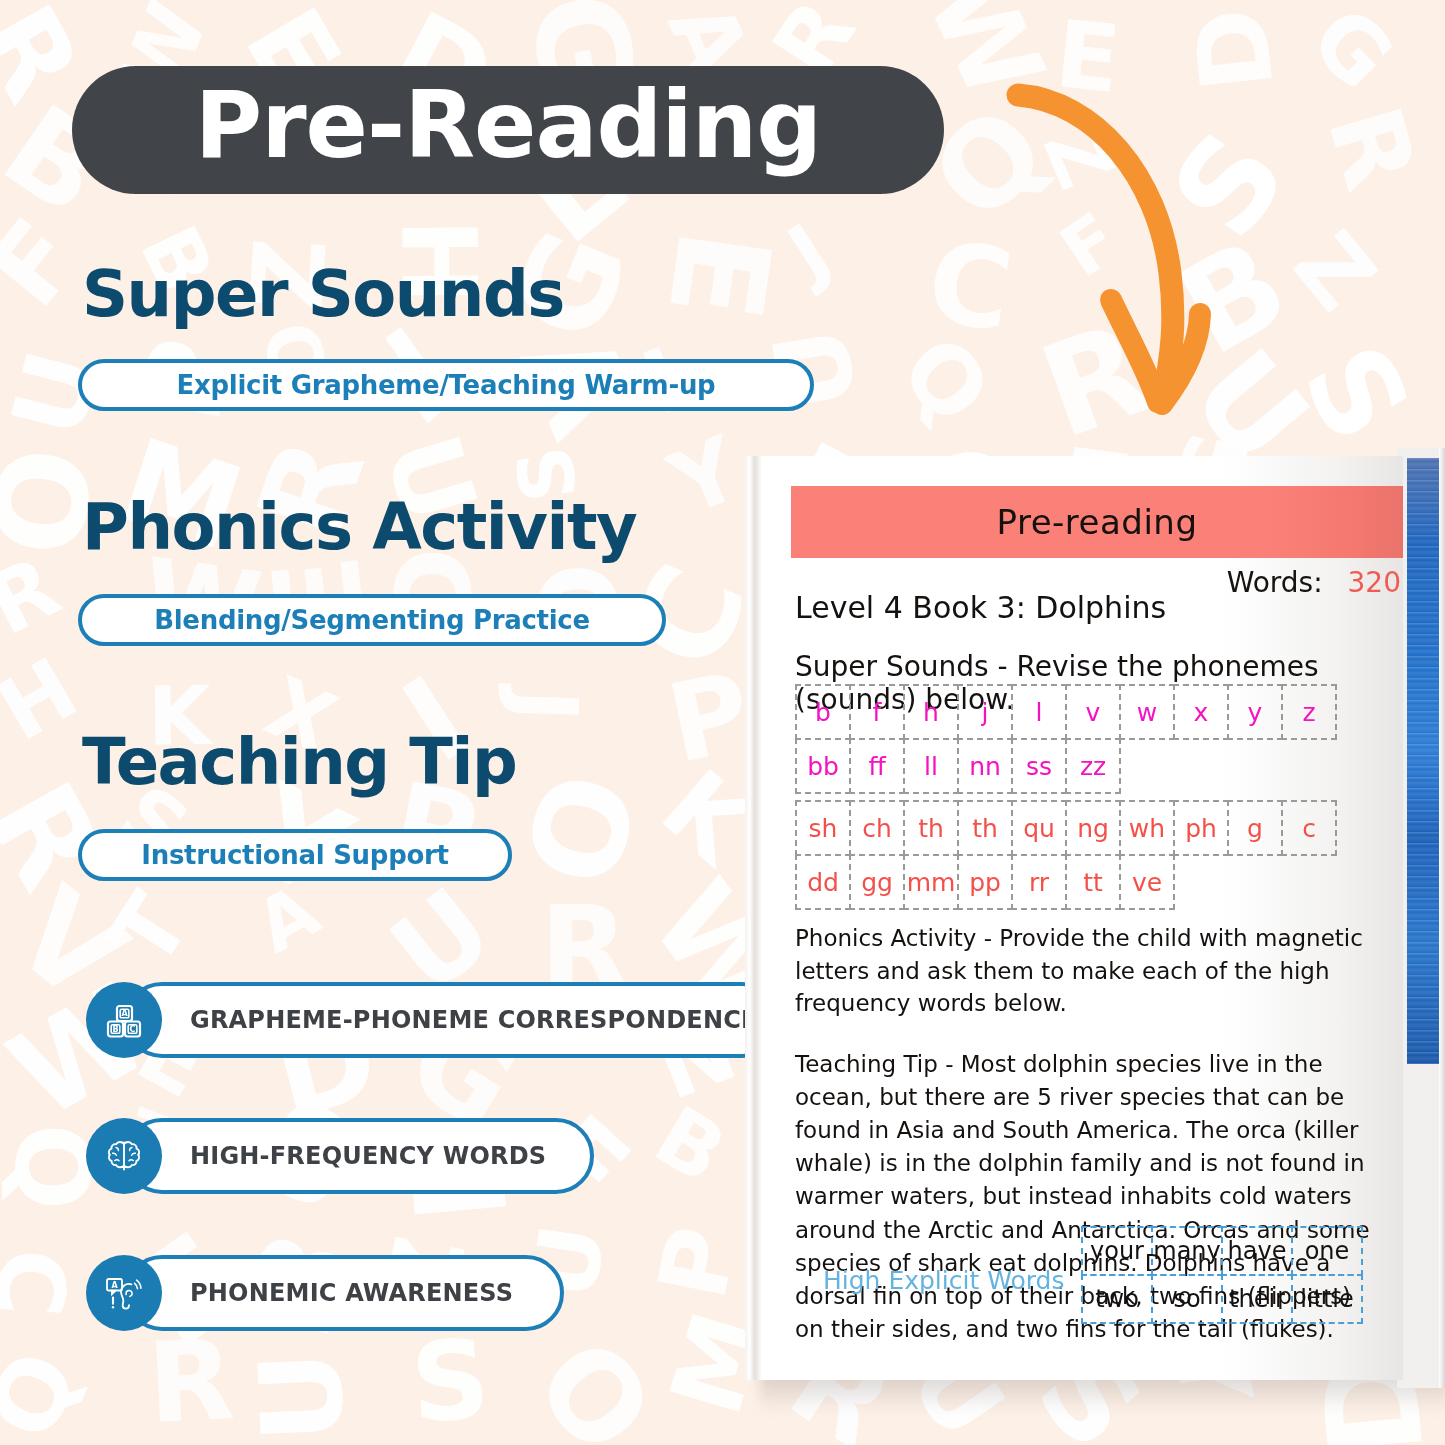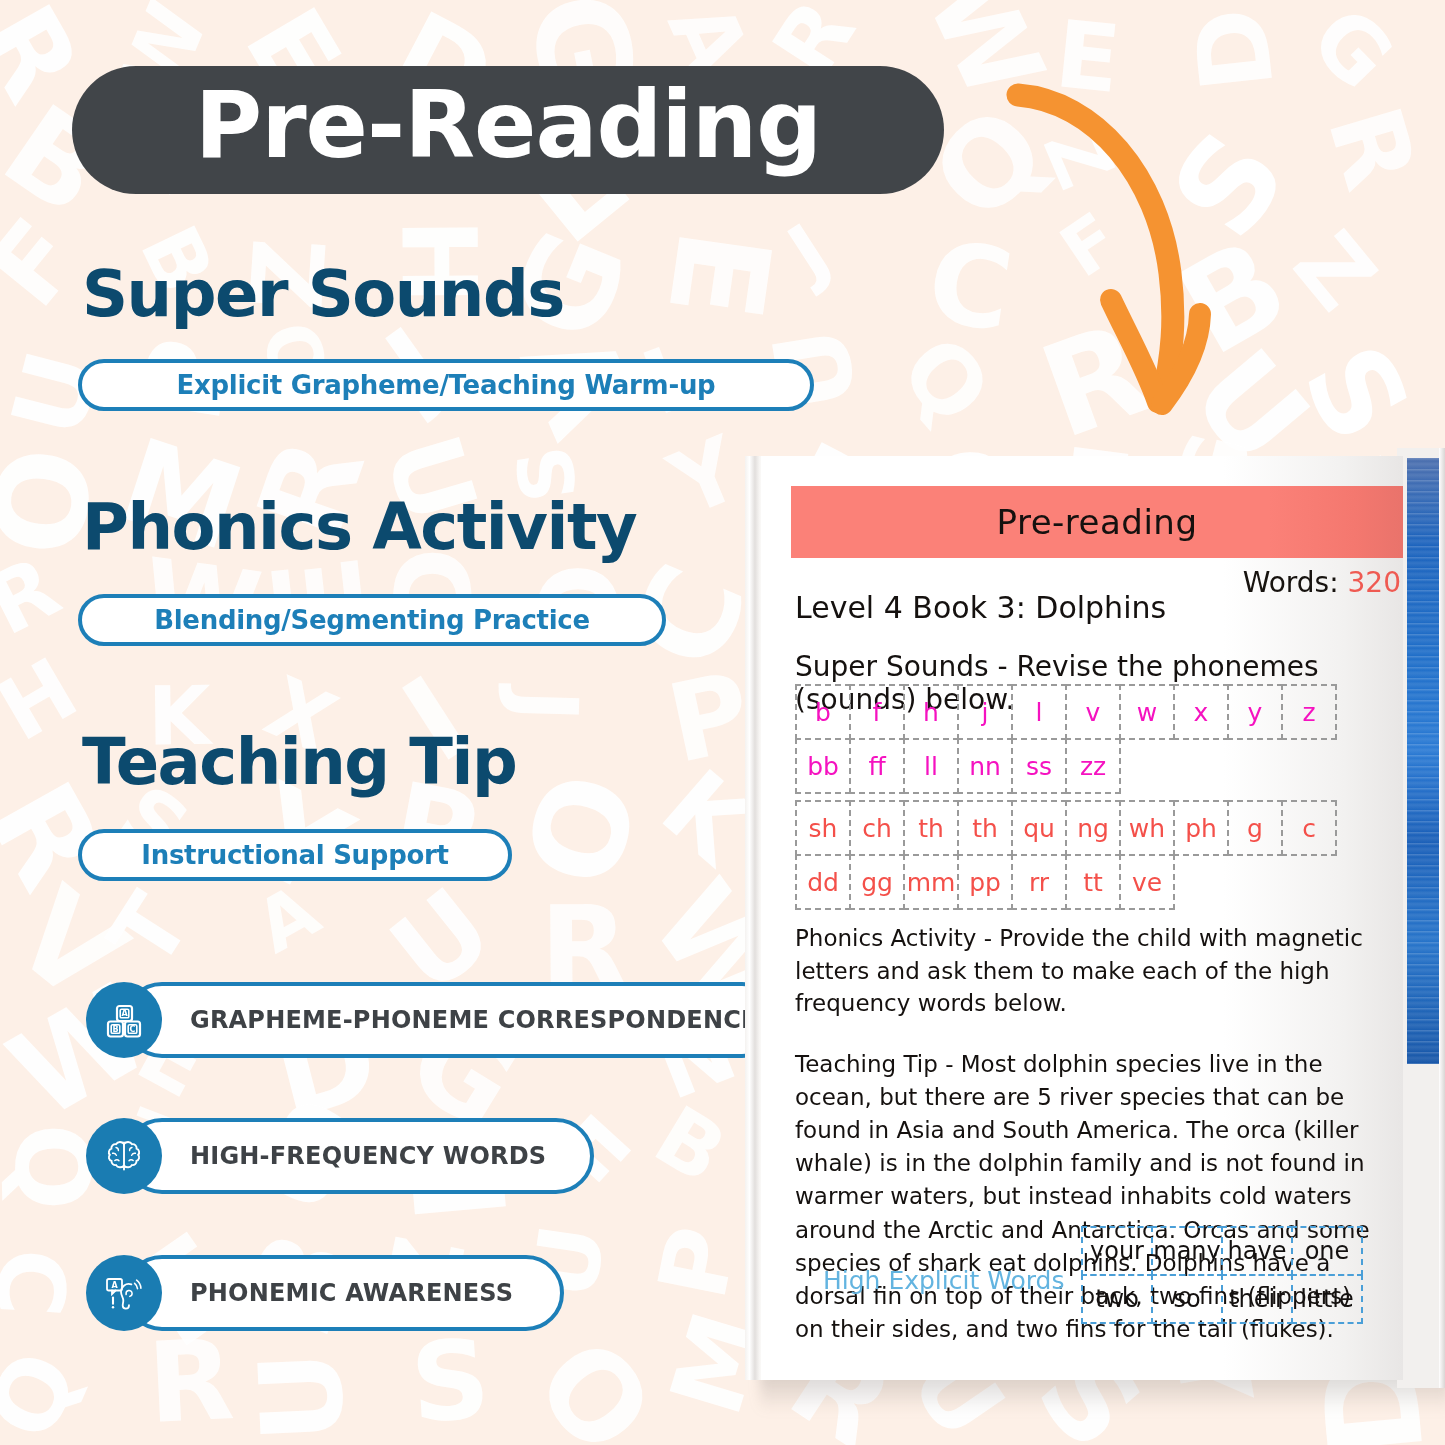--- a/index.html
+++ b/index.html
@@ -243,21 +243,21 @@
   }
   #words-line {
     position: absolute;
     left: 400px; top: 110px;
     width: 240px;
     text-align: right;
     font-family: "DejaVu Sans", sans-serif;
     font-size: 28px;
     color: #17130f;
   }
-  #words-line .val { color: #ef5a52; }
+  #words-line .val { color: #ef5a52; margin-left: 16px; }
 
   .ws-text {
     position: absolute;
     font-family: "DejaVu Sans", sans-serif;
     color: #15110f;
   }
   #ws-booktitle { left: 34px; top: 134px; font-size: 30px; }
   #ws-super { left: 34px; top: 194px; font-size: 28px; }
   #ws-phonics { left: 34px; top: 466px; width: 588px; font-size: 23px; line-height: 1.42; }
   #ws-tip { left: 34px; top: 572px; width: 592px; font-size: 23px; line-height: 1.44; margin-top: 20px; }

